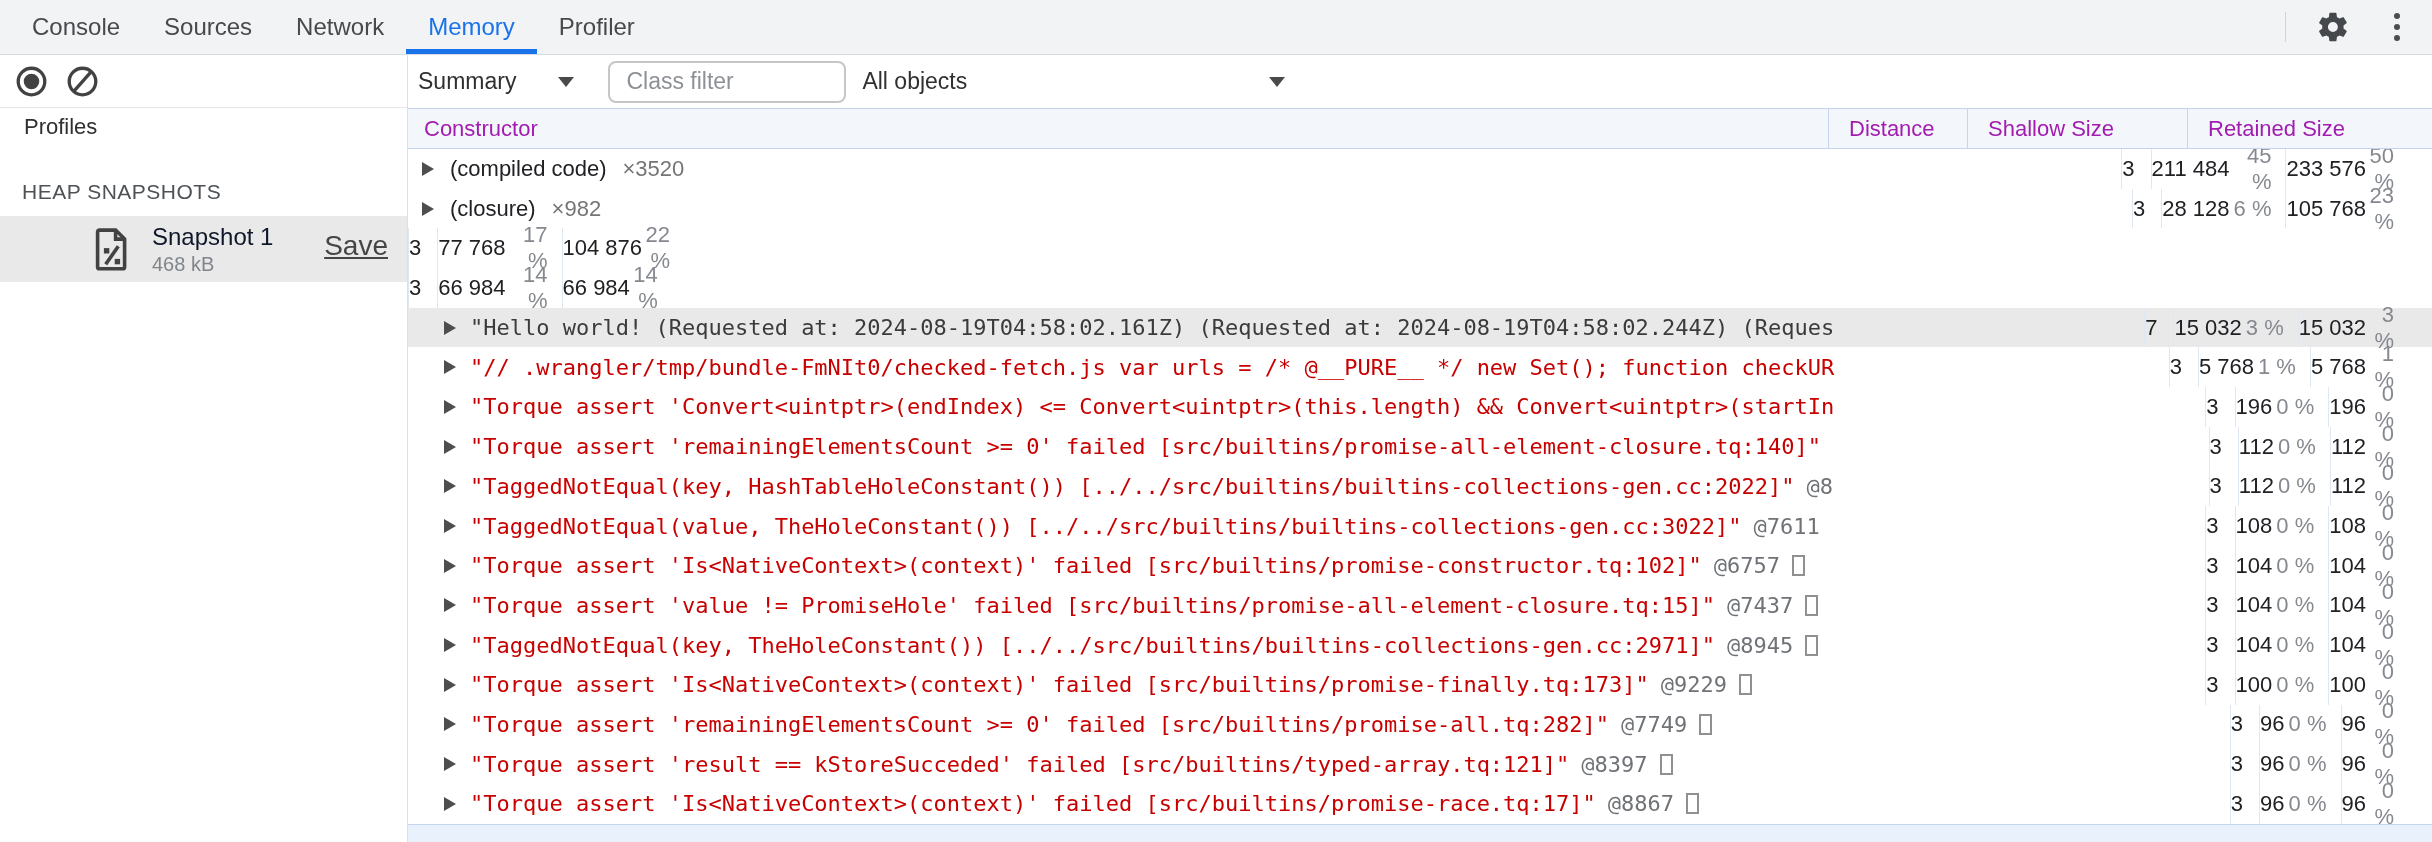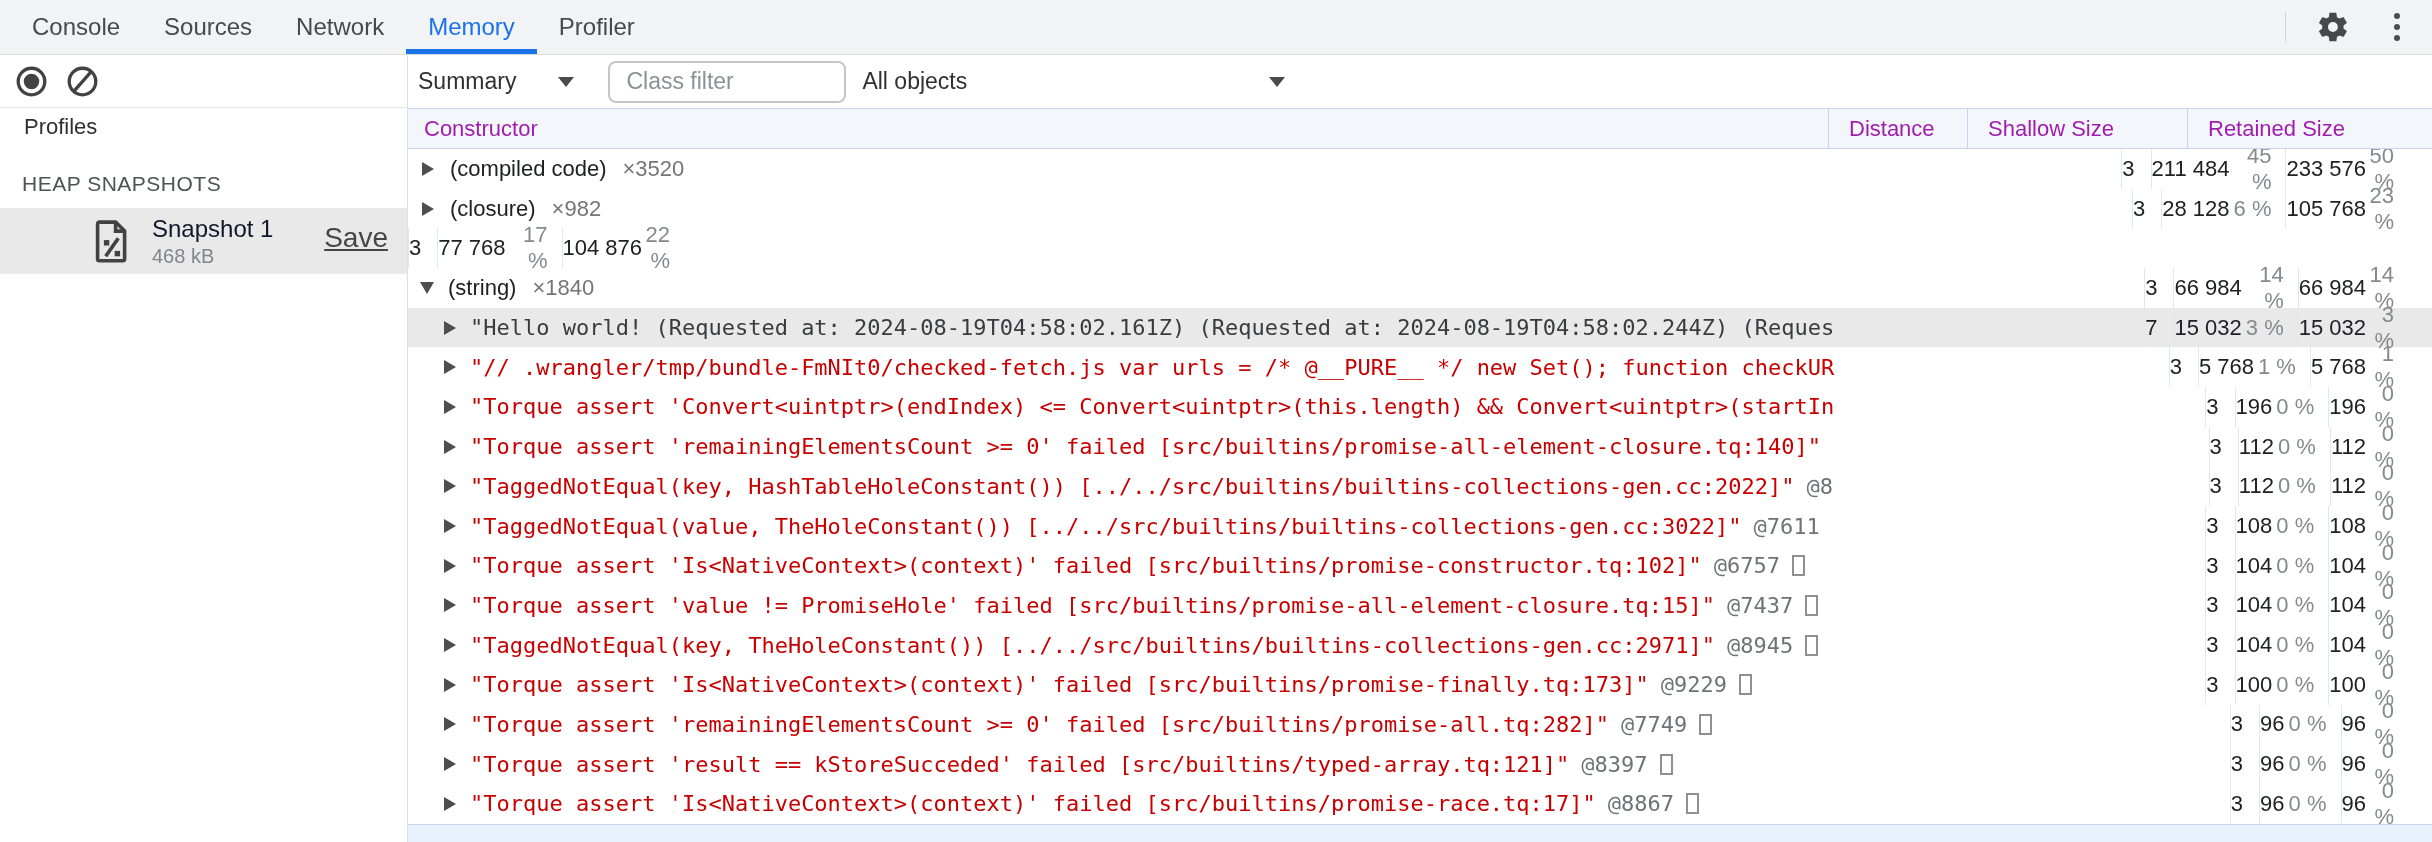--- a/index.html
+++ b/index.html
@@ -29,21 +29,21 @@
   .bodyrow { display:flex; height:787px; }
 
   
   .sidebar { width:408px; border-right:1px solid #d9e0ea; background:#fff; flex-shrink:0; }
   .side-toolbar {
     height:53px; border-bottom:1px solid #e6e6e6; display:flex; align-items:center;
     padding-left:16px; gap:20px;
   }
   .tool-icon { width:31px; height:31px; }
   .profiles-title { margin:6px 0 0 24px; font-size:22px; color:#303030; }
-  .heap-caption { margin:32px 0 12px 22px; font-size:21px; color:#4e5256; letter-spacing:0.5px; }
+  .heap-caption { margin:40px 0 12px 22px; font-size:21px; color:#4e5256; letter-spacing:0.5px; }
   .snapshot-item {
     height:66px; background:#e9e9e9; display:flex; align-items:center;
     padding-left:94px; position:relative;
   }
   .snap-icon { width:36px; height:44px; flex-shrink:0; }
   .snap-text { margin-left:22px; display:flex; flex-direction:column; }
   .snap-name { font-size:24px; color:#0f172a; }
   .snap-size { font-size:20px; color:#80868b; margin-top:2px; }
   .snap-save {
     position:absolute; right:19px; top:14px; font-size:28px; color:#454545;
@@ -210,21 +210,20 @@
             <div class="cell shal">
               <span class="num">77 768</span>
               <span class="pct">17 %</span>
             </div>
             <div class="cell ret">
               <span class="num">104 876</span>
               <span class="pct">22 %</span>
             </div>
           </div>
           <div class="grow">
-            <div class="cell ctor"><span class="tri down"></span><span class="glabel">(string)</span><span class="gcount">×1840</span></div>
             <div class="cell dist">3</div>
             <div class="cell shal">
               <span class="num">66 984</span>
               <span class="pct">14 %</span>
             </div>
             <div class="cell ret">
               <span class="num">66 984</span>
               <span class="pct">14 %</span>
             </div>
           </div>

